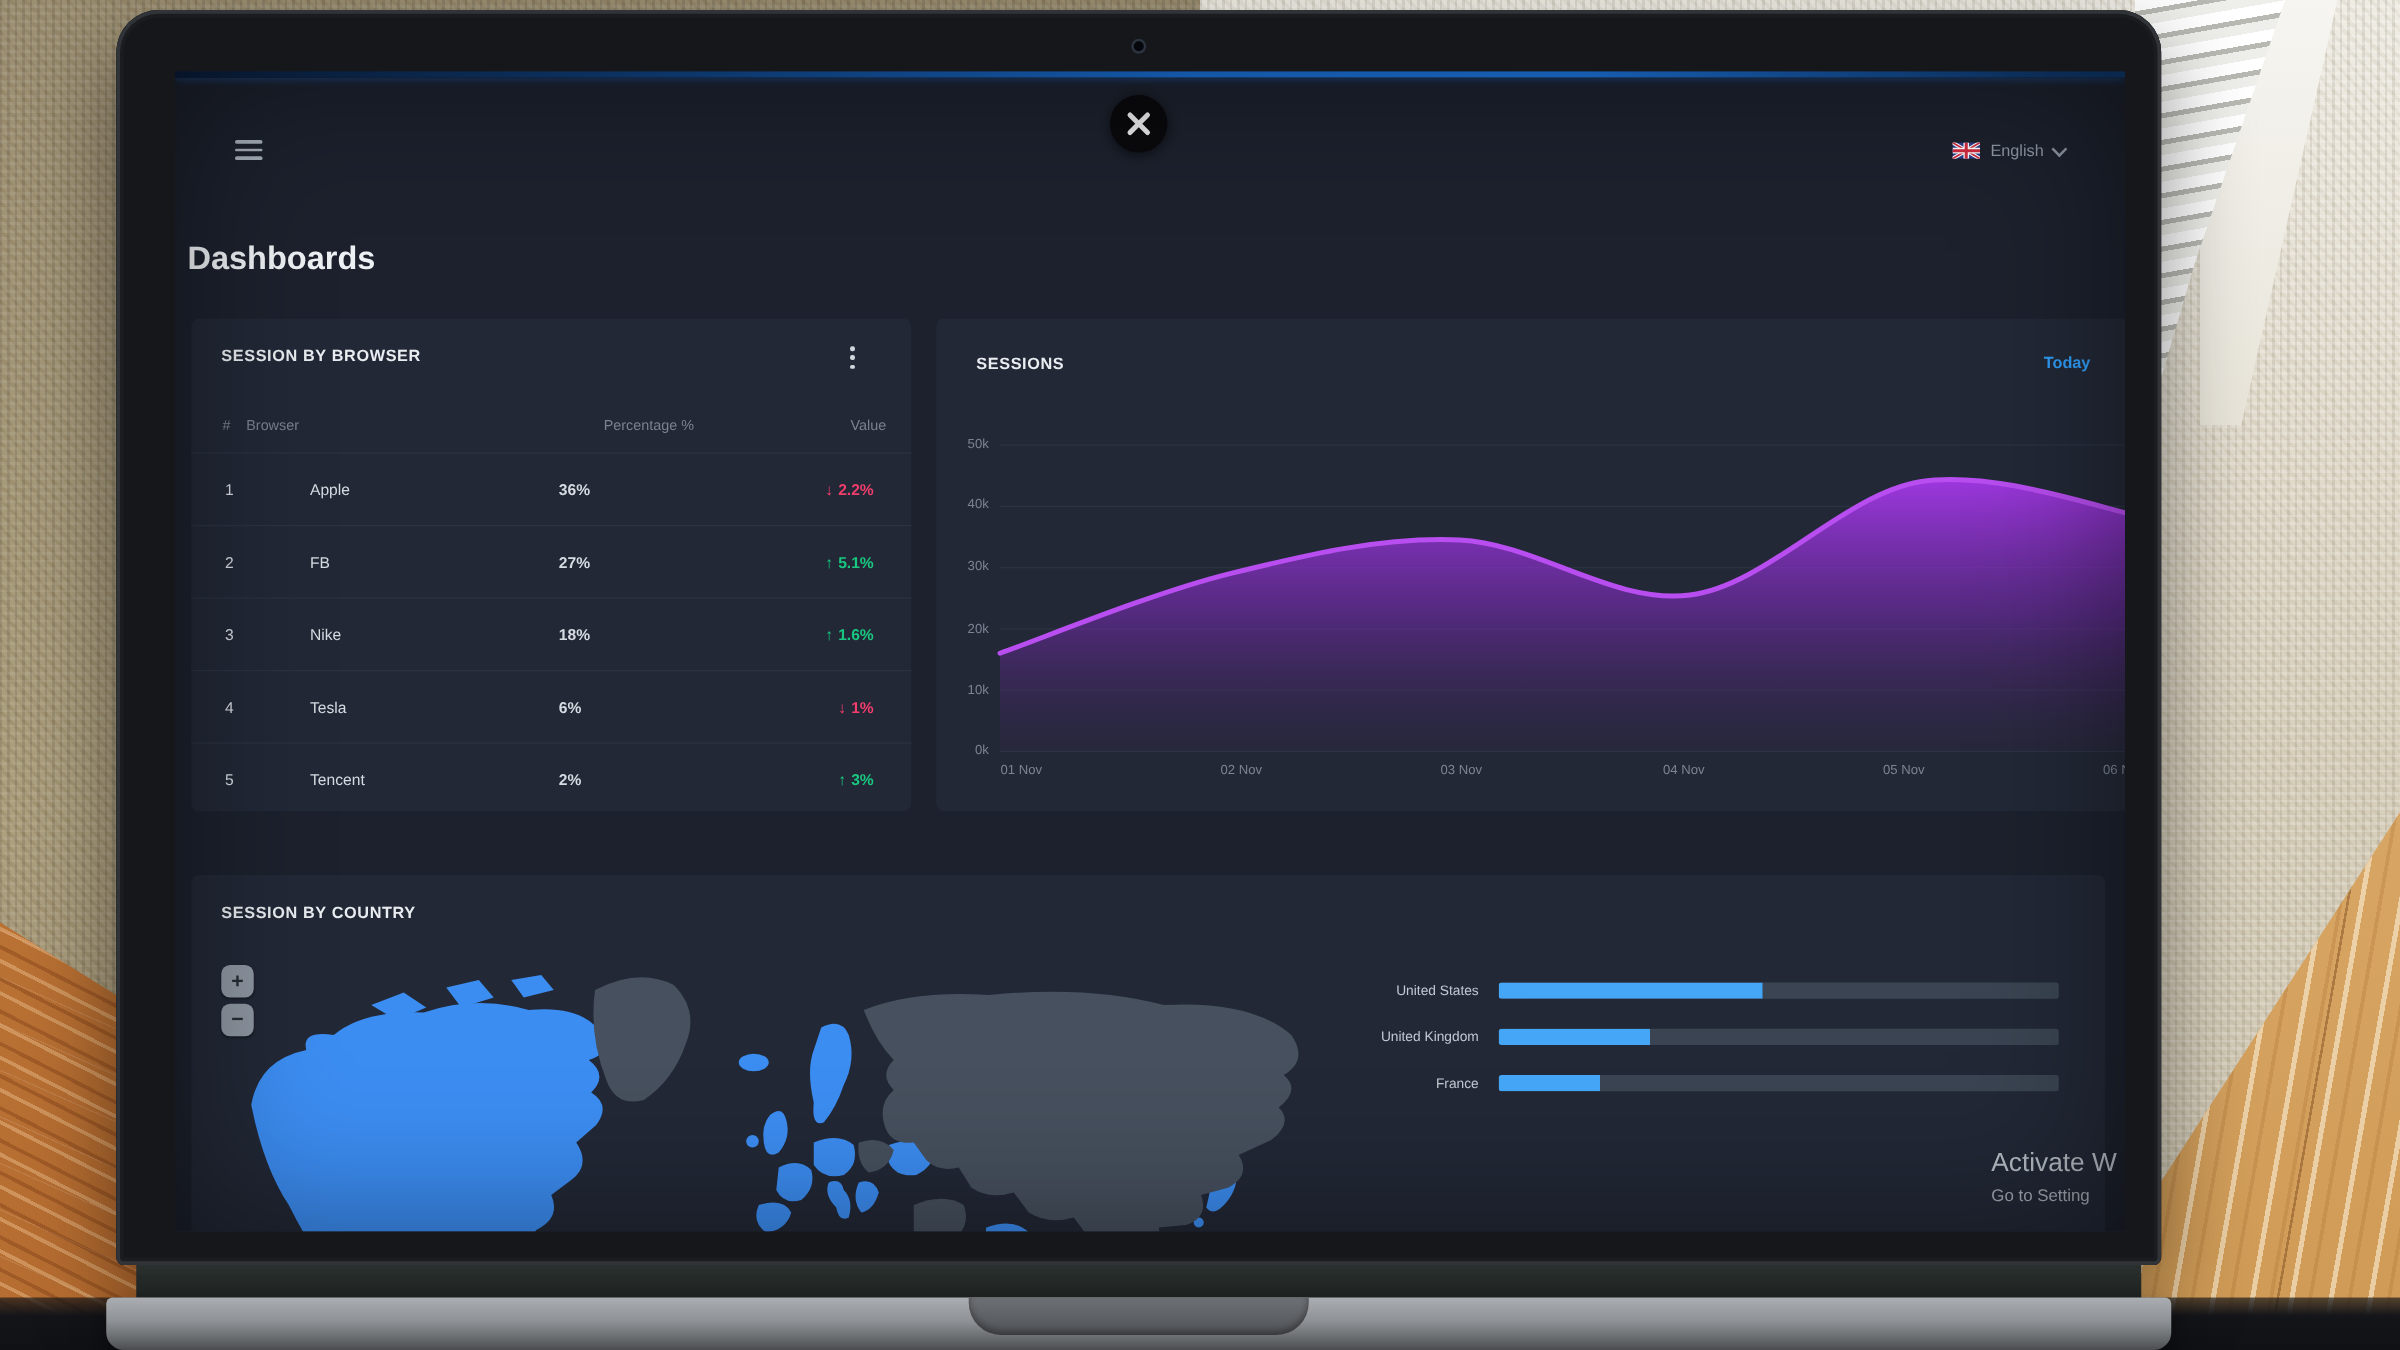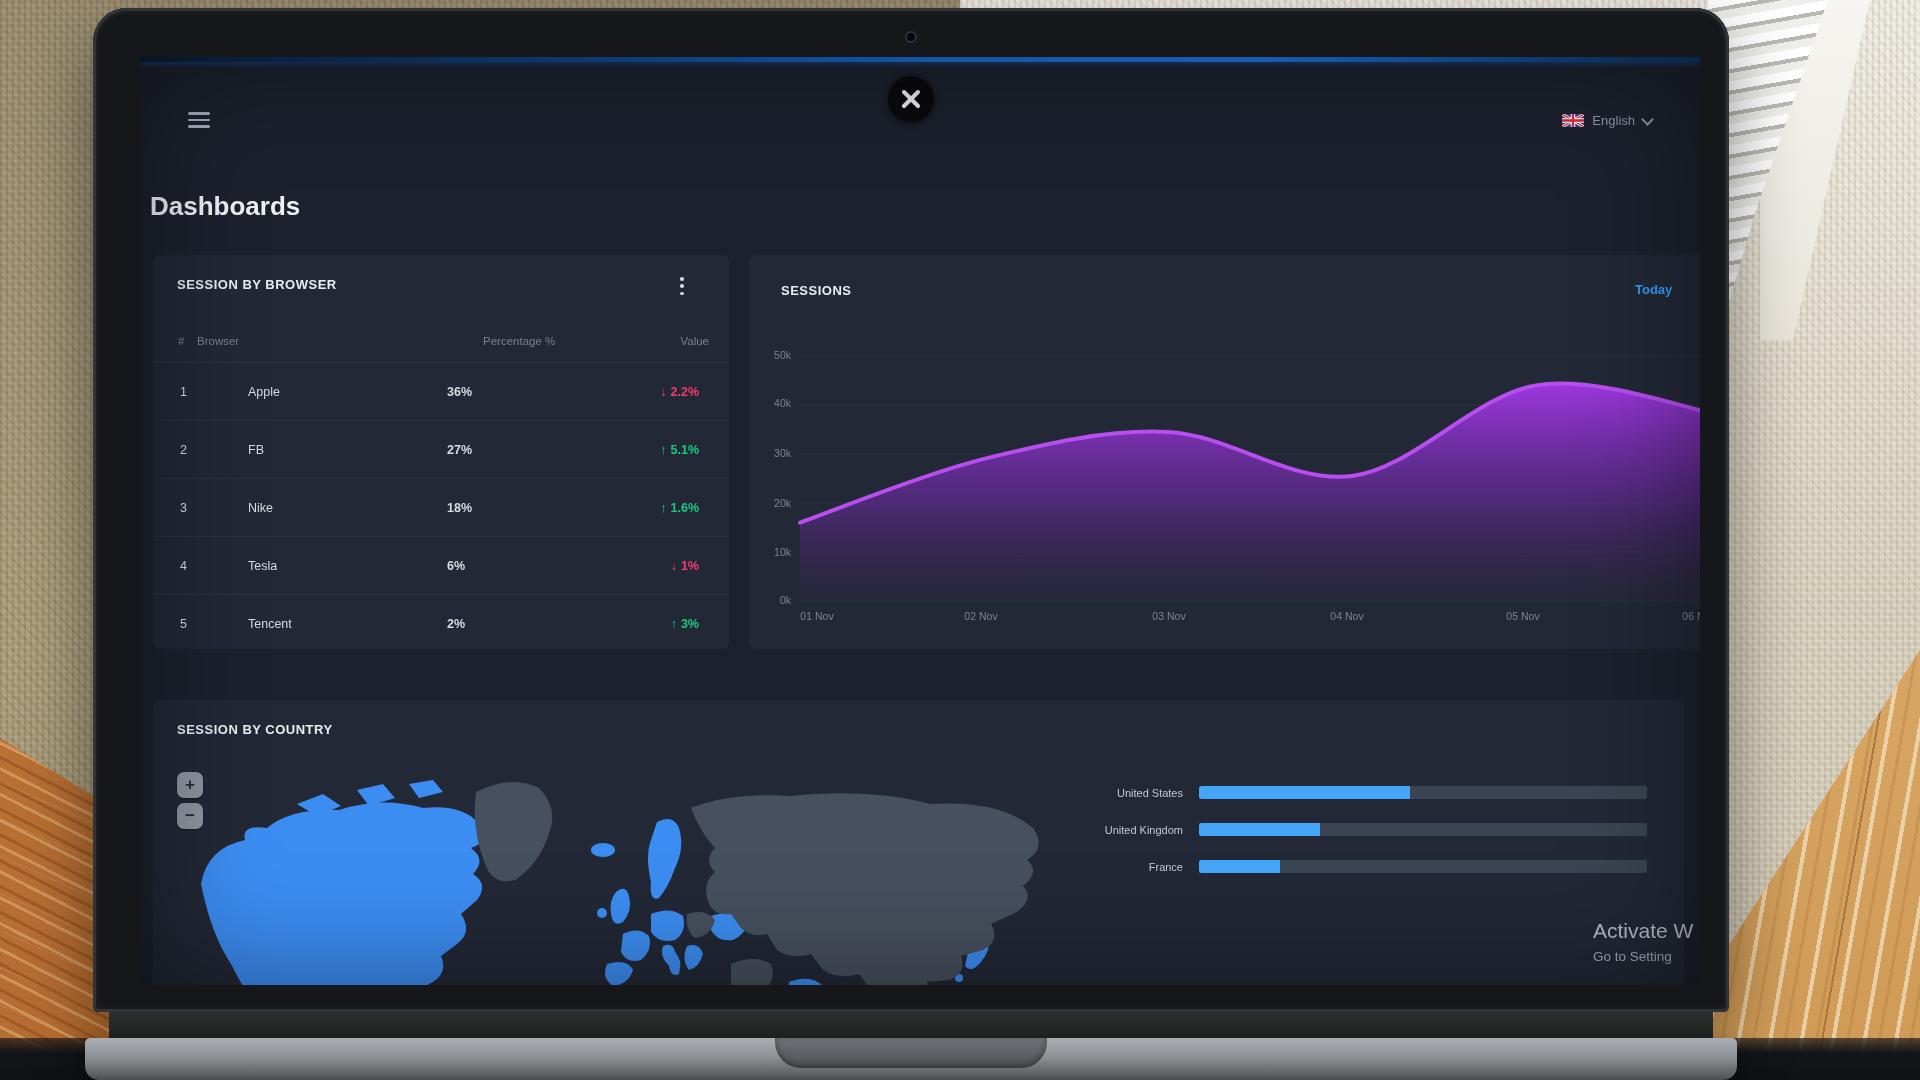--- a/index.html
+++ b/index.html
@@ -259,21 +259,21 @@
                 <stop offset="0" stop-color="#a438e8" stop-opacity="0.95"></stop>
                 <stop offset="0.5" stop-color="#7b2bb8" stop-opacity="0.55"></stop>
                 <stop offset="1" stop-color="#3a2752" stop-opacity="0.18"></stop>
               </linearGradient>
             </defs>
             <path id="area-fill" fill="url(#purpleFill)" d="M0,172.6 C30.666666666666668,161.98333333333332 122.66666666666666,124.00833333333334 184,108.9 C245.33333333333334,93.79166666666667 306.6666666666667,79.09166666666668 368,81.95000000000002 C429.3333333333333,84.80833333333335 490.6666666666667,133.80833333333334 552,126.05 C613.3333333333334,118.29166666666666 674.6666666666666,45.608333333333334 736,35.400000000000006 C797.3333333333334,25.191666666666677 889.3333333333334,59.90000000000001 920,64.80000000000001 L920,251 L0,251 Z"></path>
             <path id="area-line" d="M0,172.6 C30.666666666666668,161.98333333333332 122.66666666666666,124.00833333333334 184,108.9 C245.33333333333334,93.79166666666667 306.6666666666667,79.09166666666668 368,81.95000000000002 C429.3333333333333,84.80833333333335 490.6666666666667,133.80833333333334 552,126.05 C613.3333333333334,118.29166666666666 674.6666666666666,45.608333333333334 736,35.400000000000006 C797.3333333333334,25.191666666666677 889.3333333333334,59.90000000000001 920,64.80000000000001"></path>
           </svg>
 
           <span class="xtick" style="left:38px">01 Nov</span>
-          <span class="xtick" style="left:202px">02 Nov</span>
+          <span class="xtick" style="left:214px">02 Nov</span>
           <span class="xtick" style="left:390px">03 Nov</span>
           <span class="xtick" style="left:568px">04 Nov</span>
           <span class="xtick" style="left:744px">05 Nov</span>
           <span class="xtick" style="left:920px">06 Nov</span>
         </div>
 
         <div class="card card-country">
           <div class="card-title">SESSION BY COUNTRY</div>
           <div class="map-zoom zoom-in">+</div>
           <div class="map-zoom zoom-out">−</div>

